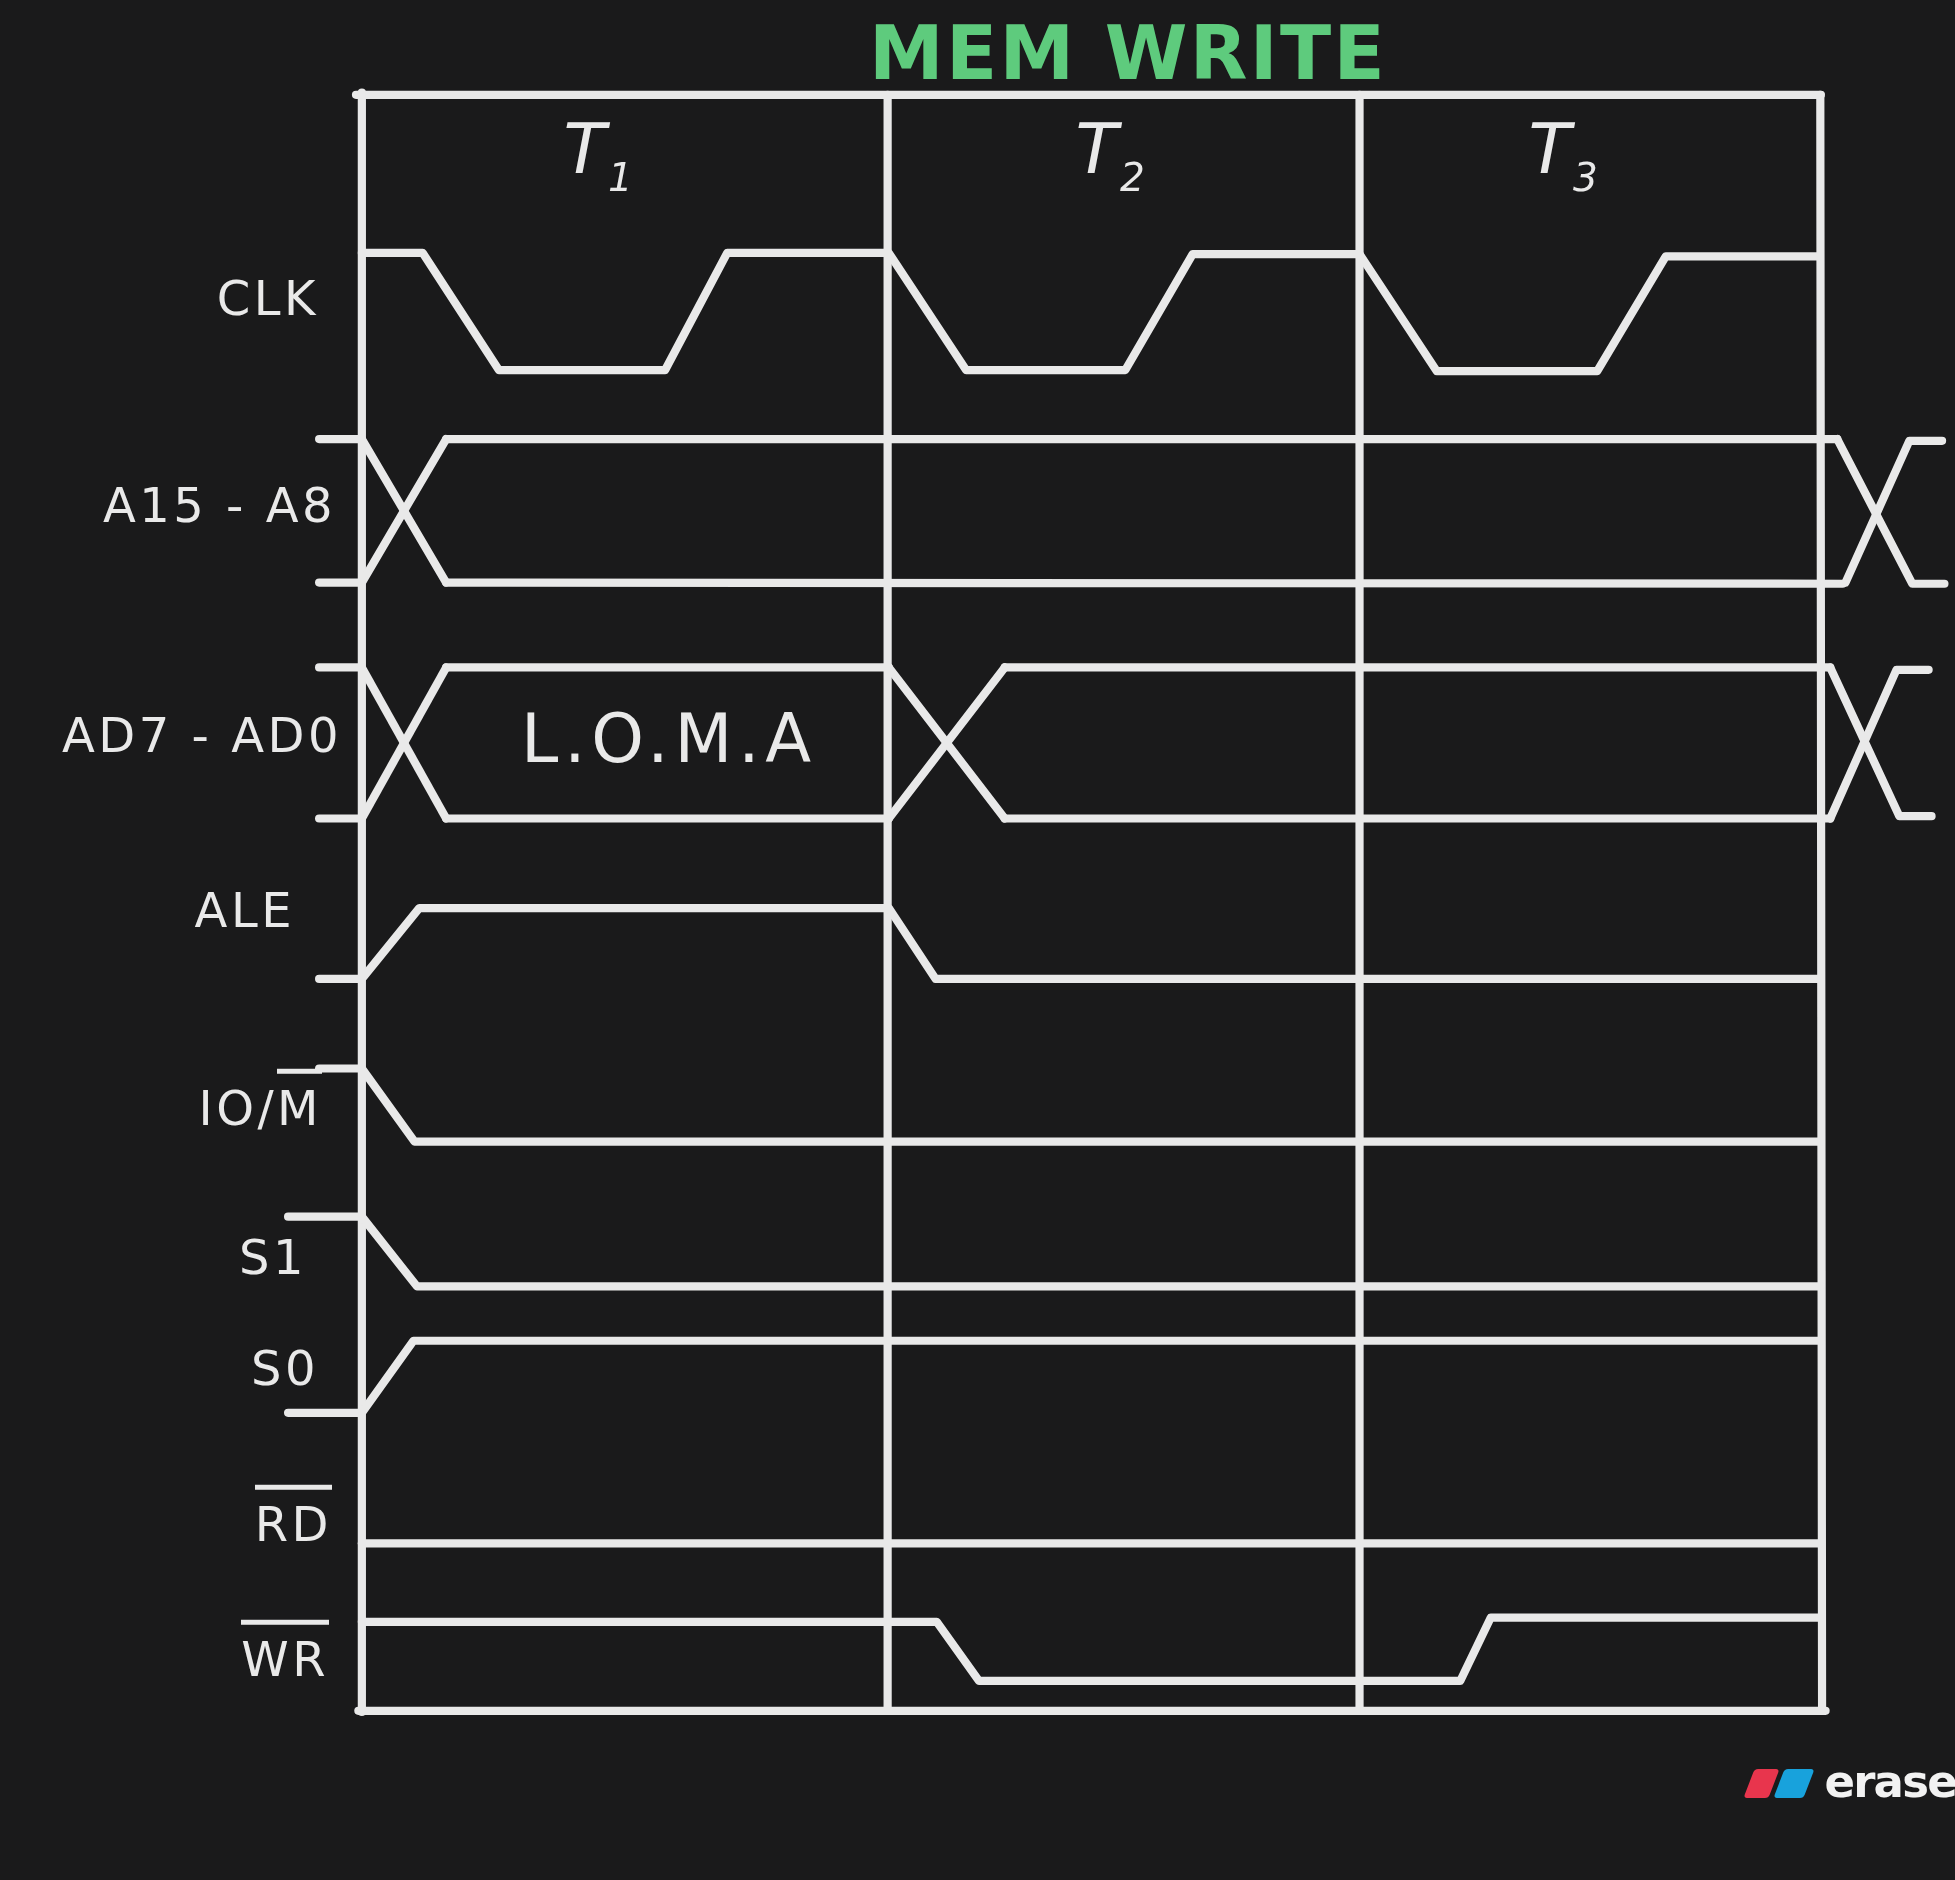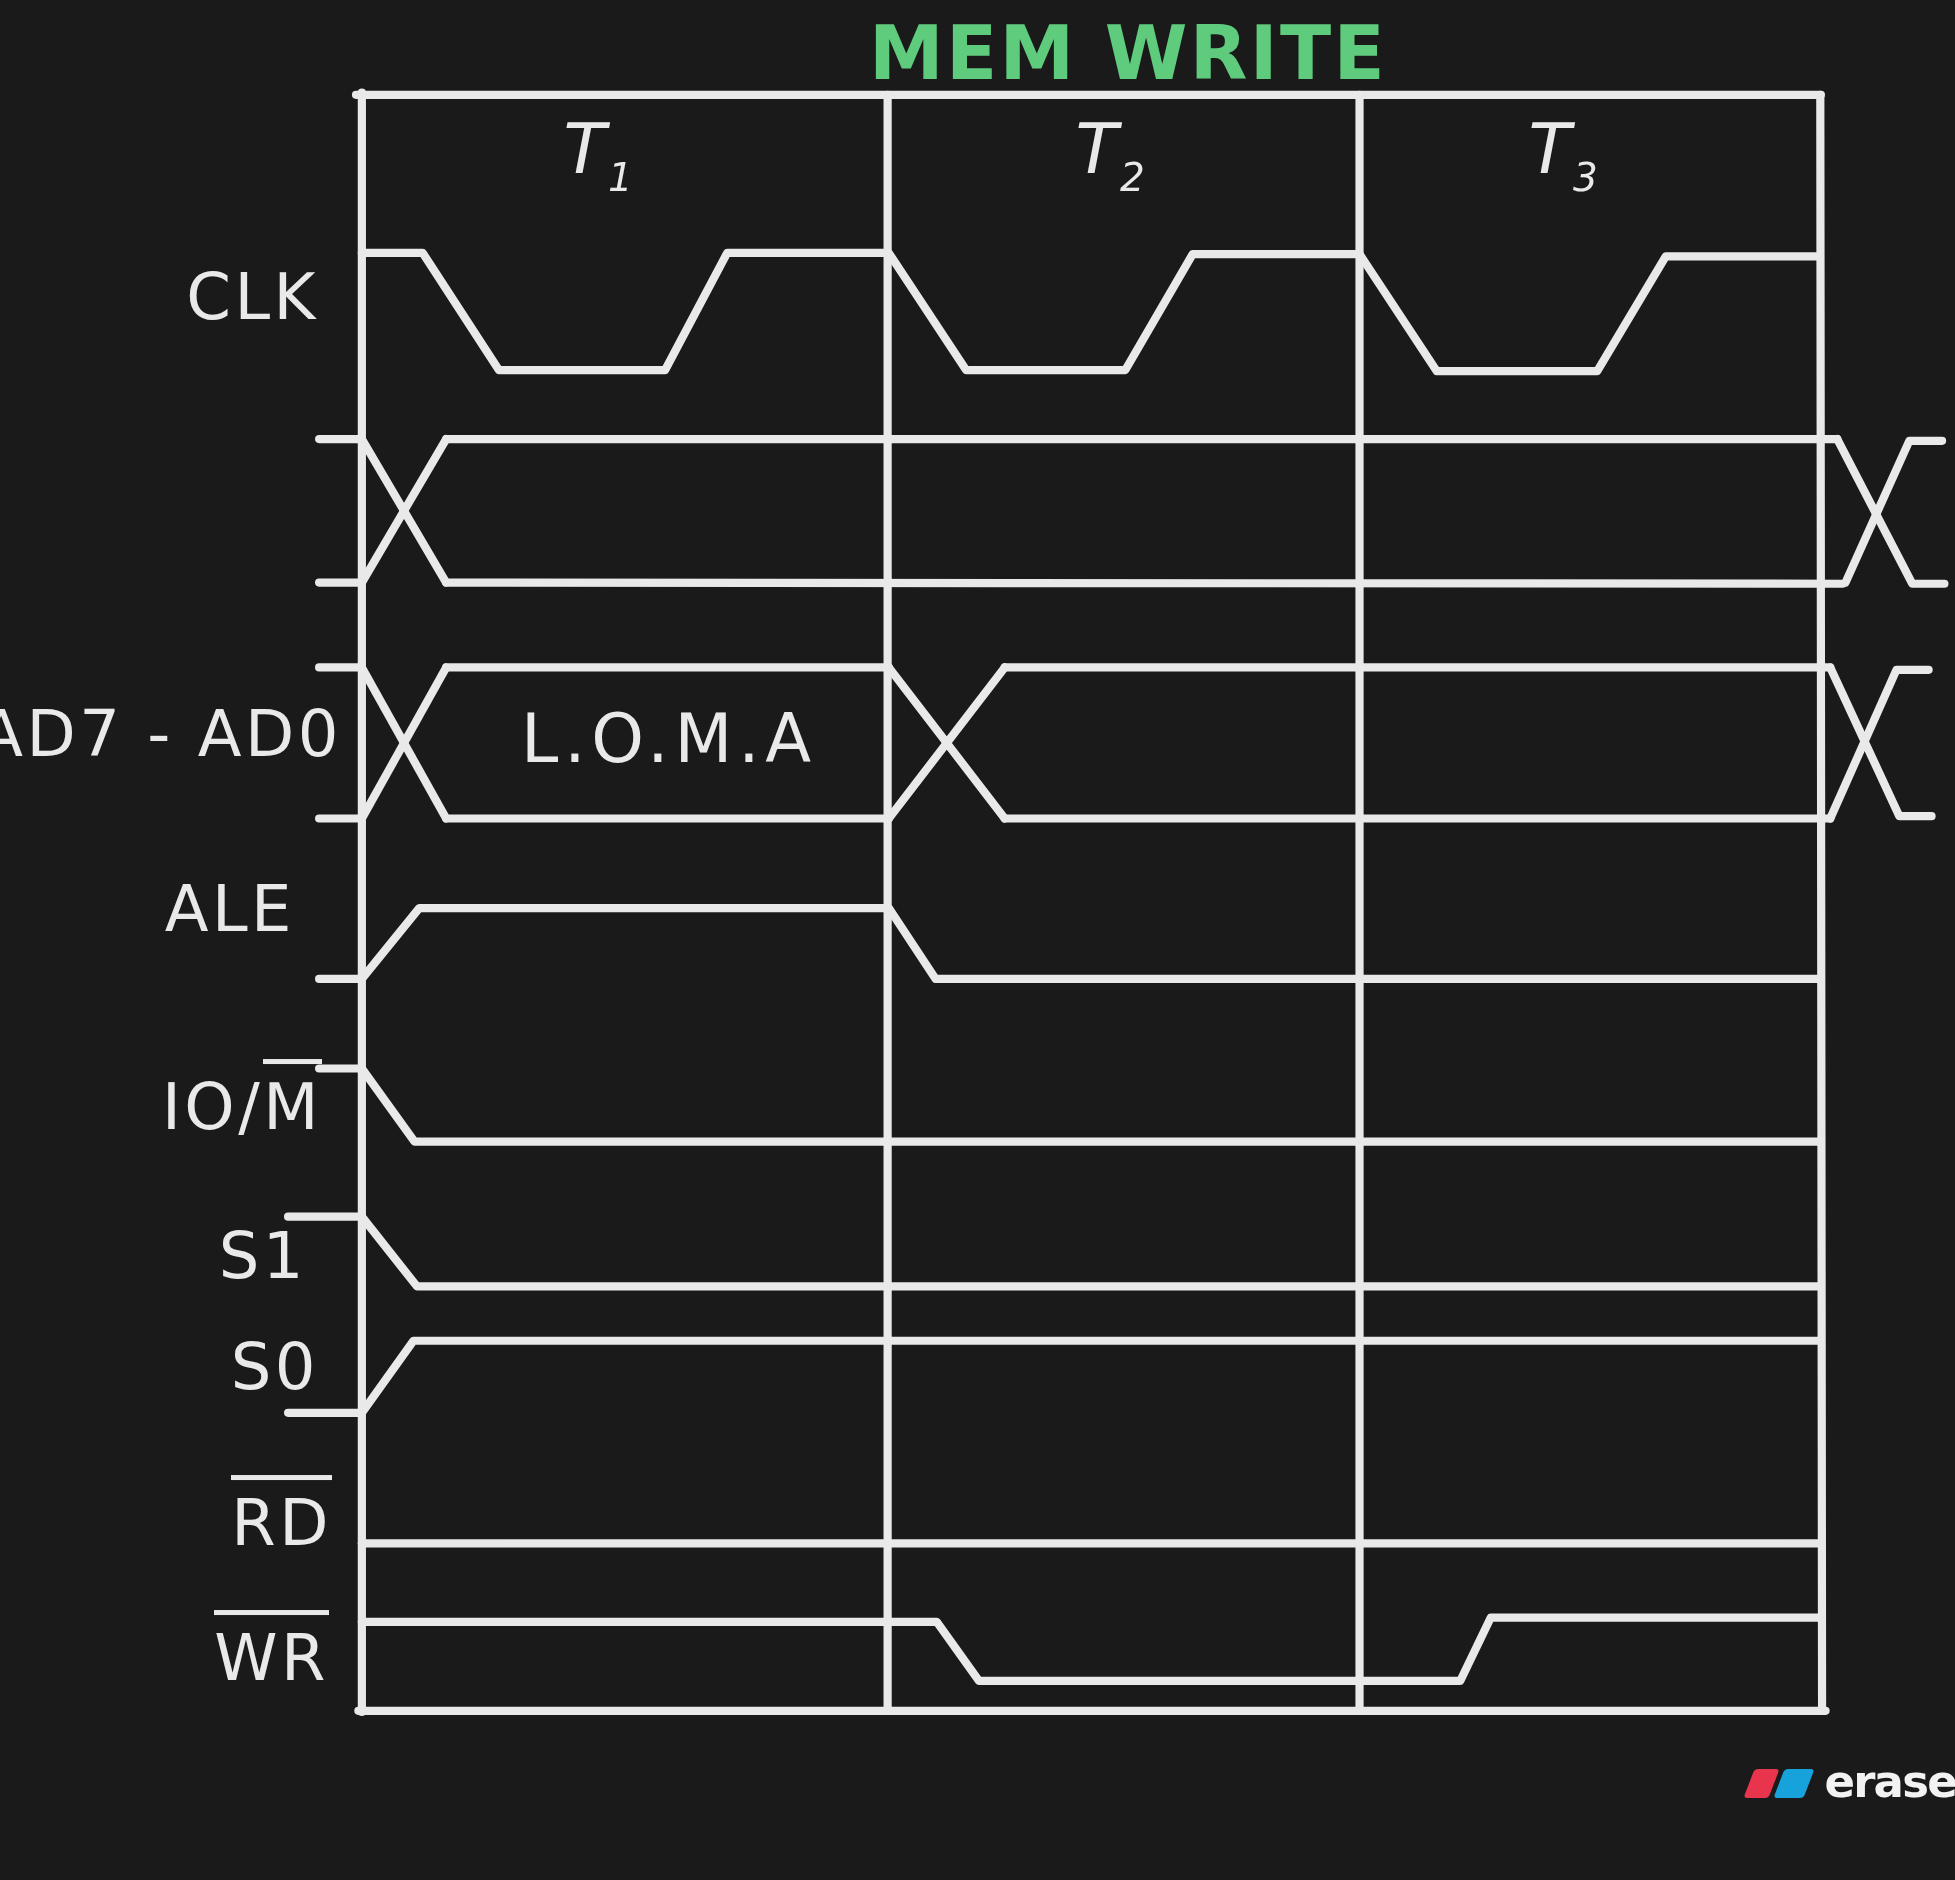--- a/index.html
+++ b/index.html
@@ -26,21 +26,21 @@
     font-size:75px;font-weight:600;letter-spacing:2.3px;color:var(--green);
     white-space:nowrap;
   }
   .tlabel{
     position:absolute;top:109px;transform:translateX(-50%);
     font-size:69px;font-weight:400;white-space:nowrap;font-style:italic;
   }
   .tlabel .sub{font-size:39px;position:relative;top:17.6px;left:2.3px;}
   .siglabel{
     position:absolute;transform:translateY(-54%);
-    font-size:64px;white-space:nowrap;text-align:left;letter-spacing:3.5px;
+    font-size:48px;white-space:nowrap;text-align:left;letter-spacing:3.5px;
   }
   .ovl{border-top:5.9px solid var(--ink);padding-top:5.9px;}
   .ovl:empty{border-top:none;padding-top:0;}
   .buslabel{
     position:absolute;transform:translate(-50%,-50%);
     font-size:67px;letter-spacing:5.9px;white-space:nowrap;
   }
   .logo{
     position:absolute;left:1749px;top:1761px;height:41px;
     display:flex;align-items:center;
@@ -98,20 +98,21 @@
       <polyline points="618,2770 1600,2770 1672,2871 2494,2871 2546,2763 3109,2763"></polyline>
     </svg>
 
   <div class="title" style="color: rgb(94, 203, 125);">MEM WRITE</div>
 
   <div class="tlabel" style="left:597px"><span>T</span><span class="sub">1</span></div>
   <div class="tlabel" style="left:1109px"><span>T</span><span class="sub">2</span></div>
   <div class="tlabel" style="left:1562px"><span>T</span><span class="sub">3</span></div>
 
   <div class="siglabel" style="top:300px;right:1636px"><span>CLK</span><span class="ovl"></span></div>
+  <div class="siglabel" style="top:507px;right:1619px"><span>A15 - A8</span><span class="ovl"></span></div>
   <div class="siglabel" style="top:737px;right:1613px"><span>AD7 - AD0</span><span class="ovl"></span></div>
   <div class="siglabel" style="top:912px;right:1660px"><span>ALE</span><span class="ovl"></span></div>
   <div class="siglabel" style="top:1110px;right:1633px"><span>IO/</span><span class="ovl">M</span></div>
   <div class="siglabel" style="top:1259px;right:1648px"><span>S1</span><span class="ovl"></span></div>
   <div class="siglabel" style="top:1370px;right:1636px"><span>S0</span><span class="ovl"></span></div>
   <div class="siglabel" style="top:1526px;right:1623px"><span></span><span class="ovl">RD</span></div>
   <div class="siglabel" style="top:1661px;right:1626px"><span></span><span class="ovl">WR</span></div>
 
   <div class="buslabel" style="left:669px;top:739px">L.O.M.A</div>
 

